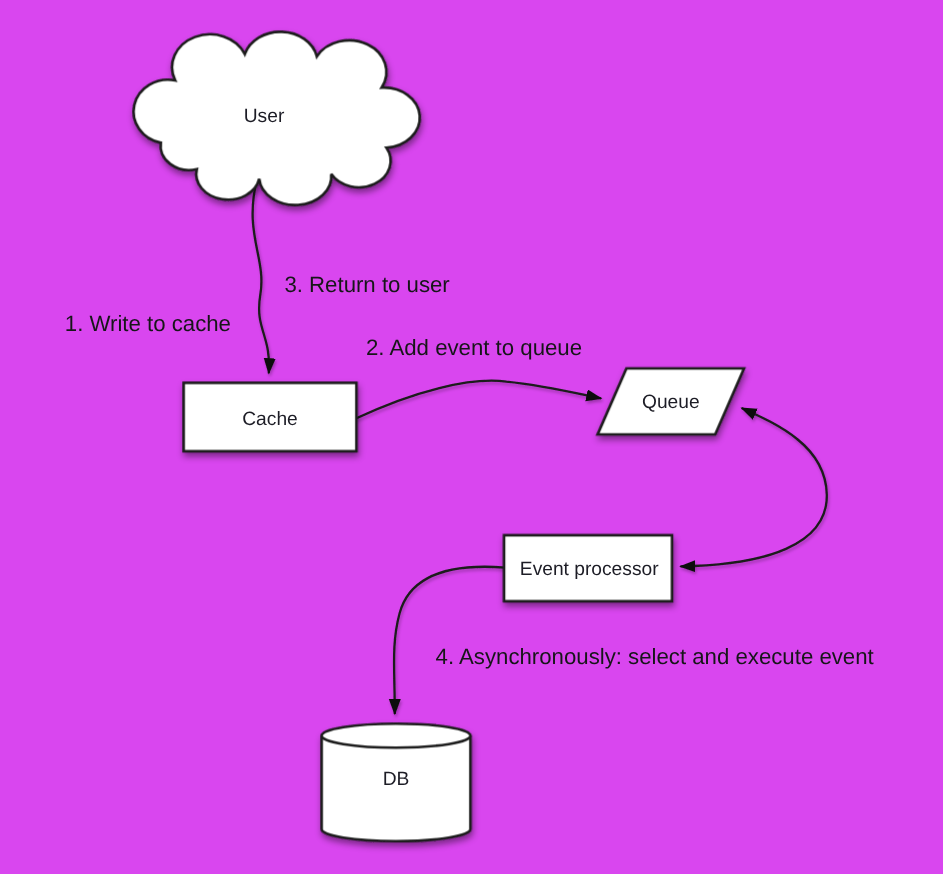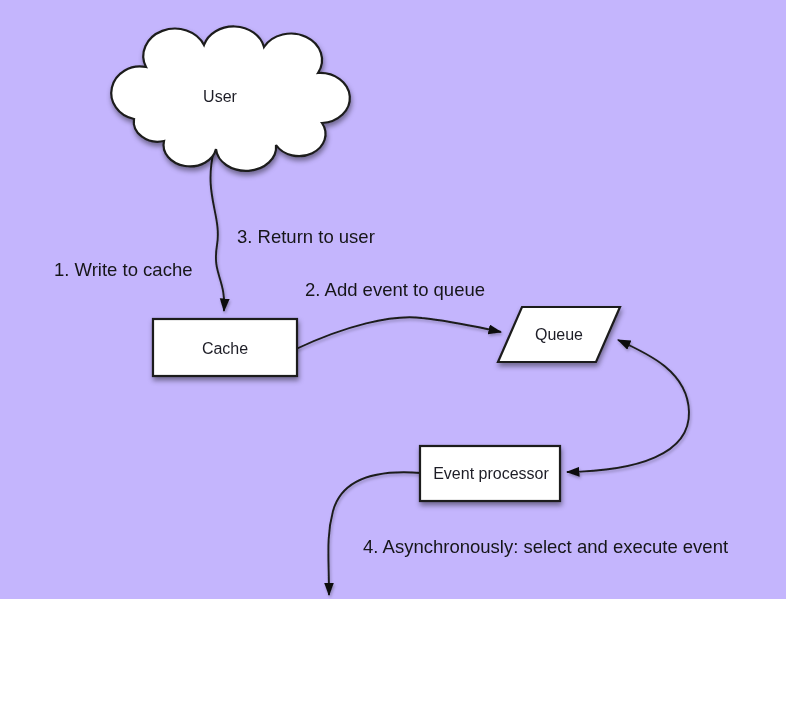--- a/index.html
+++ b/index.html
@@ -3,22 +3,22 @@
 <meta charset="utf-8">
 <style>
   html, body {
     margin: 0;
     padding: 0;
     background: #ffffff;
   }
   .stage {
     position: relative;
     width: 786px;
-    height: 599px;
-    background: #c4b5fd;
+    height: 728px;
+    background: #d946ef;
     overflow: hidden;
     font-family: "Liberation Sans", sans-serif;
   }
   svg { display: block; }
   .node-shape {
     fill: #ffffff;
     stroke: #1c1c1c;
     stroke-width: 2.2;
   }
   .edge {

